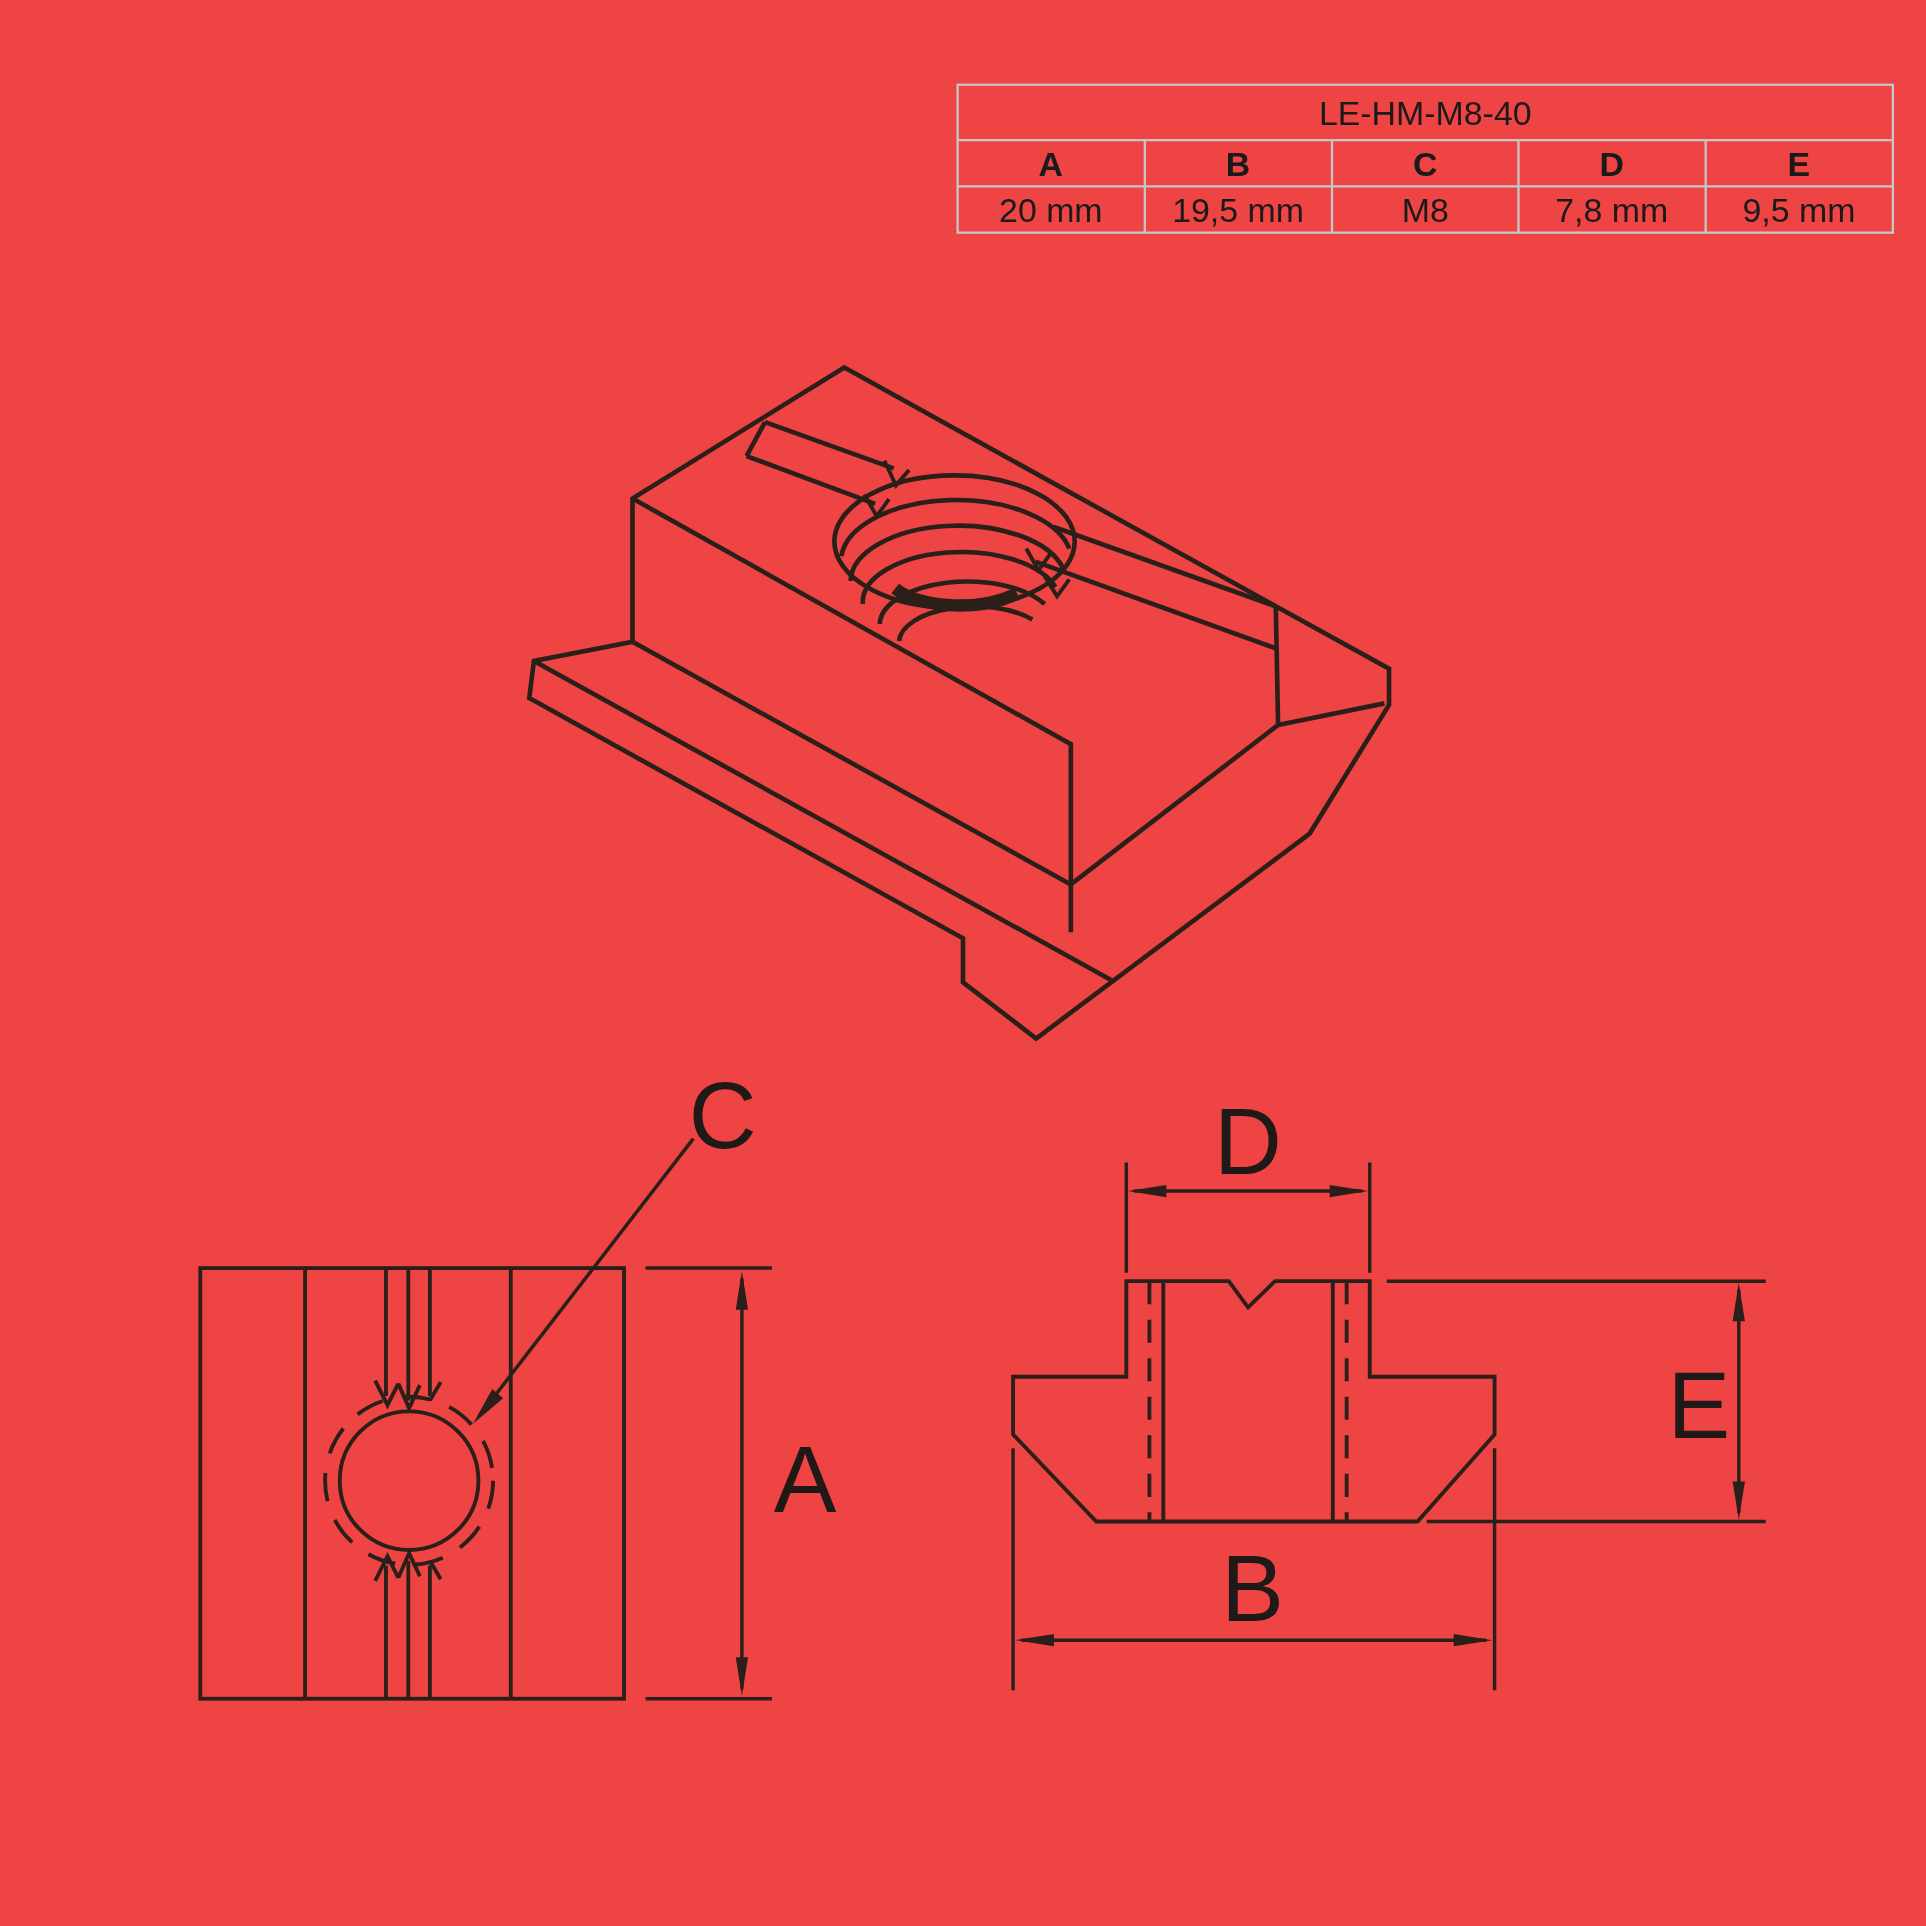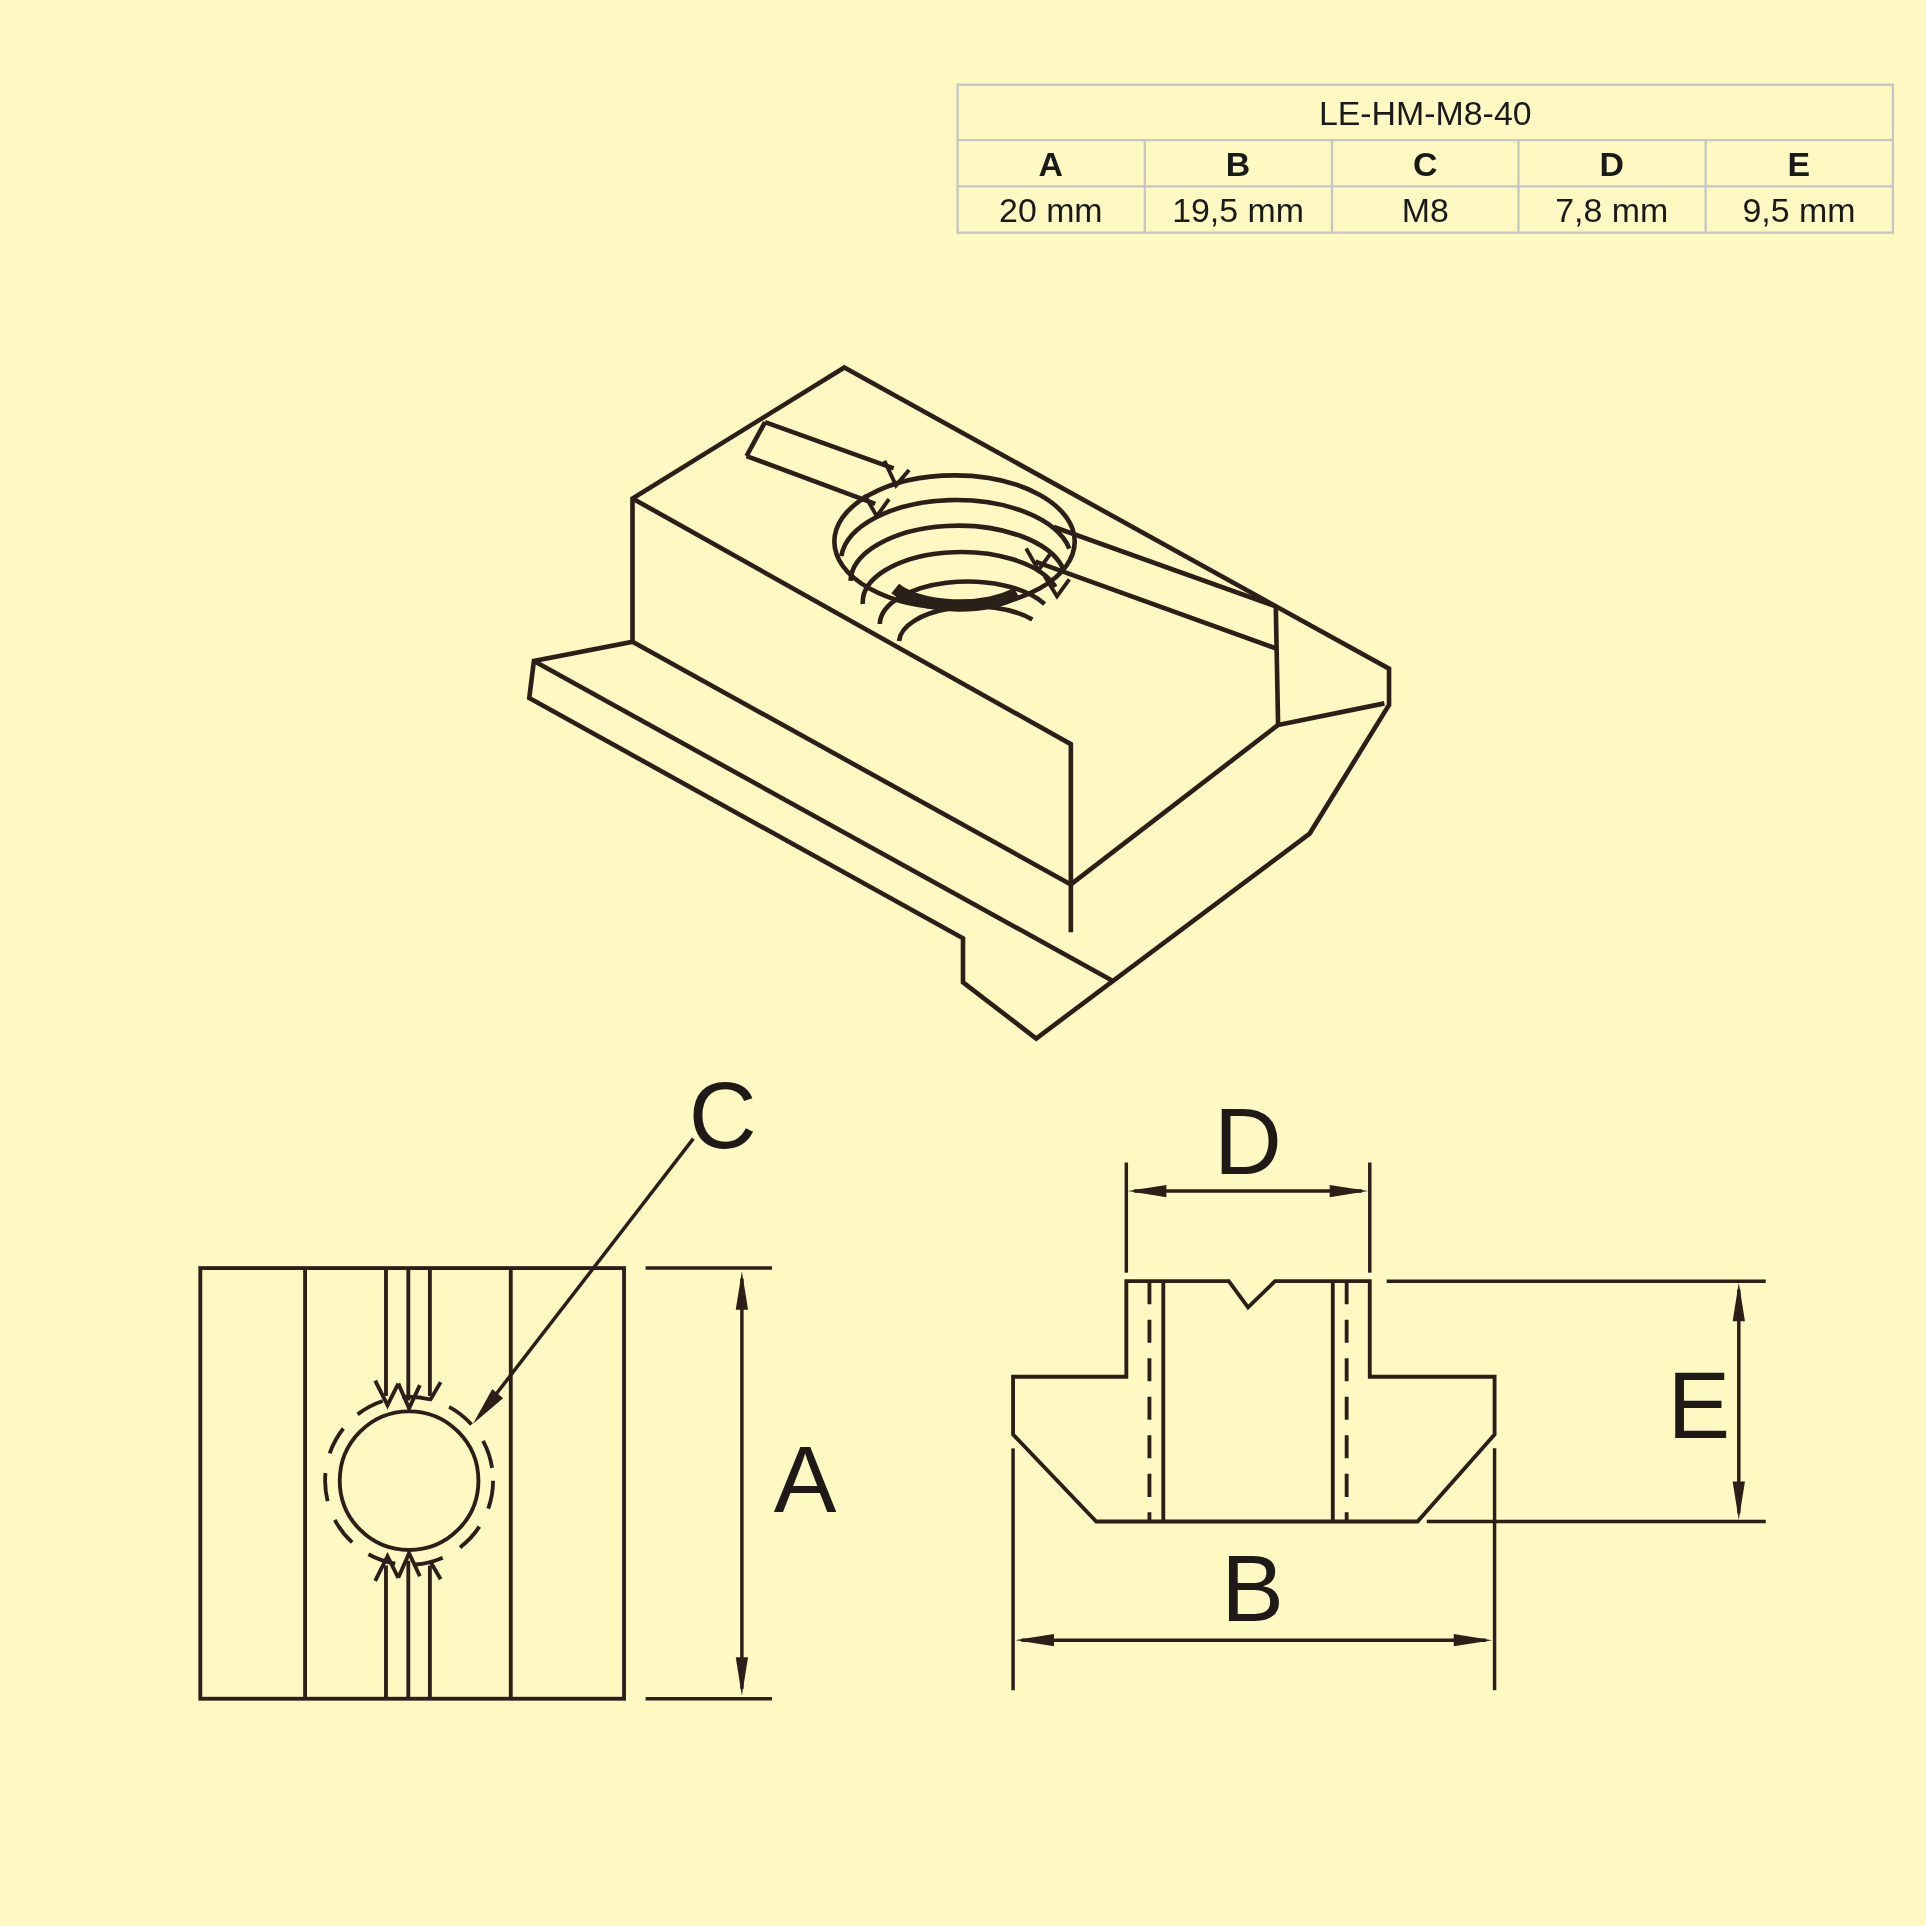--- a/index.html
+++ b/index.html
@@ -1,19 +1,19 @@
 <!DOCTYPE html>
 <html style="font-size:12.3px"><head>
 <meta charset="utf-8">
 <style>
   html,body{margin:0;padding:0;background:#ffffff;}
   .canvas{
     position:relative;
     width:1926px;height:1926px;
-    background:#fef9c3;
+    background:#ef4444;
     font-family:"Liberation Sans", sans-serif;
   }
   svg{position:absolute;left:0;top:0;}
   .draw{stroke:#2b1f1a;fill:none;stroke-width:6;stroke-miterlimit:6;}
   .draw-thin{stroke:#2b1f1a;fill:none;stroke-width:5;stroke-miterlimit:6;}
   .dim{stroke:#2b1f1a;fill:none;stroke-width:4.5;}
   .dash{stroke-dasharray:30 20;}
   .arrow{fill:#2b1f1a;stroke:none;}
   .dimtext{fill:#1f1a17;font-size:122px;font-family:"Liberation Sans",sans-serif;}
   .tblline{stroke:#c6c6c6;stroke-width:3;fill:none;}

